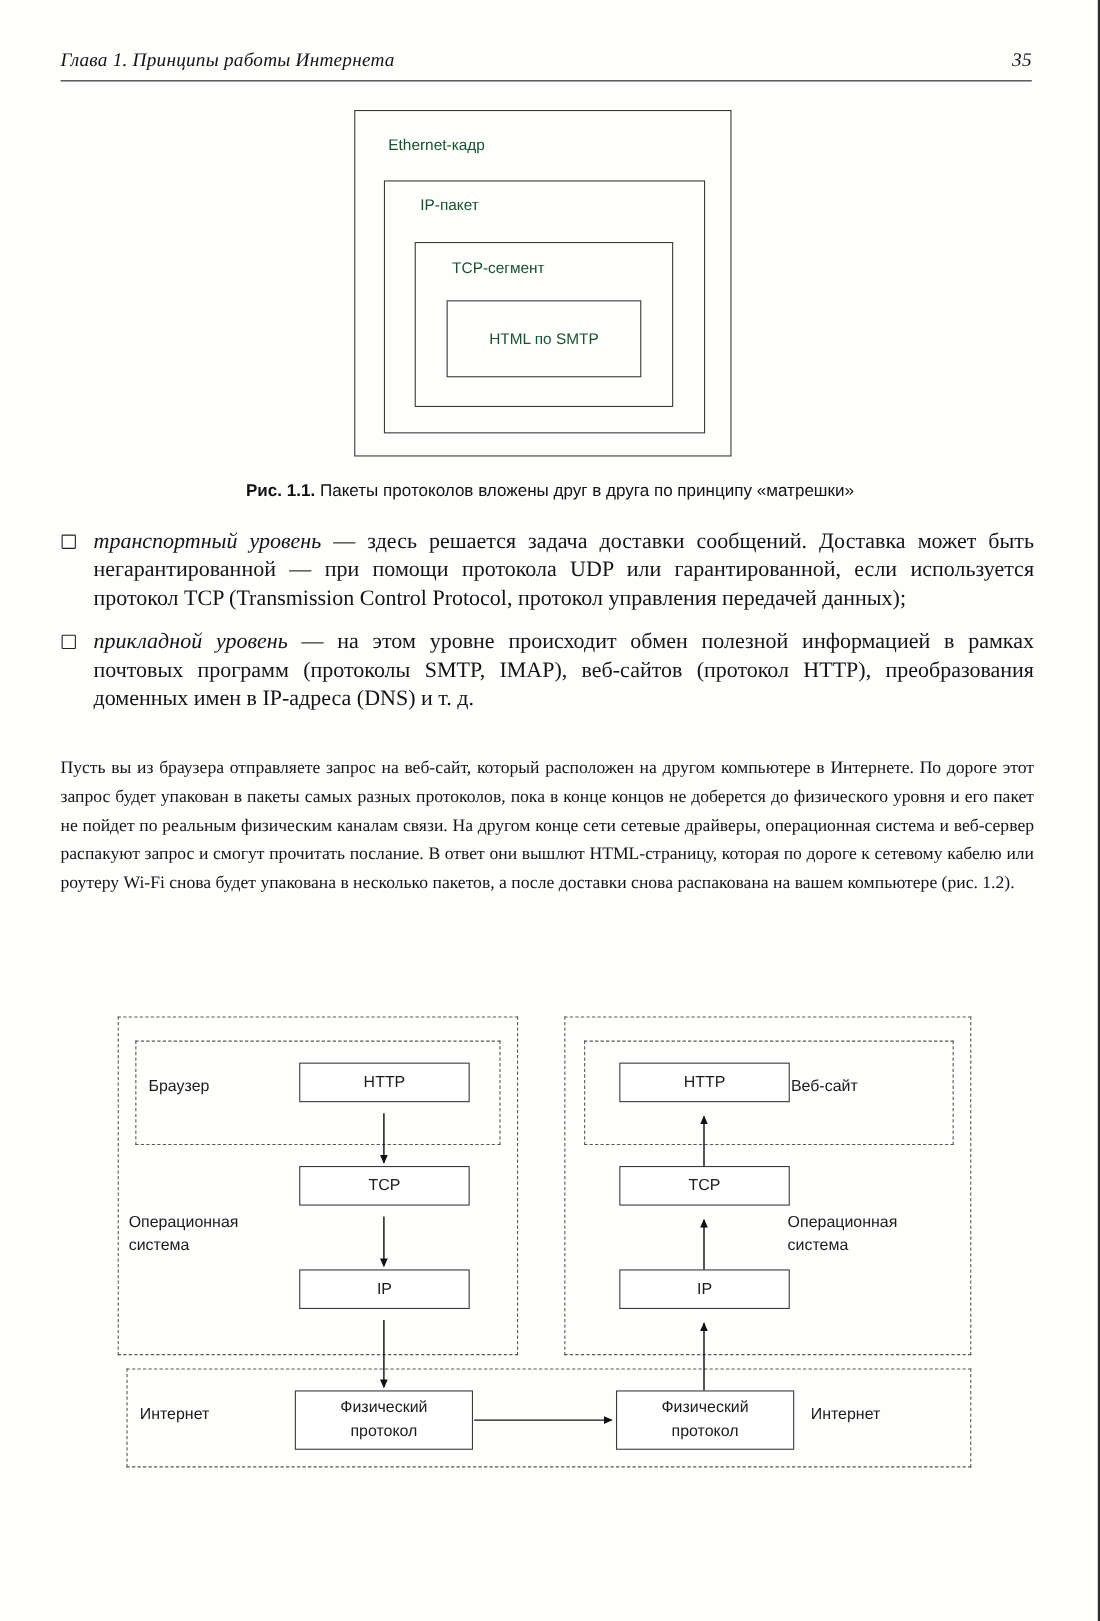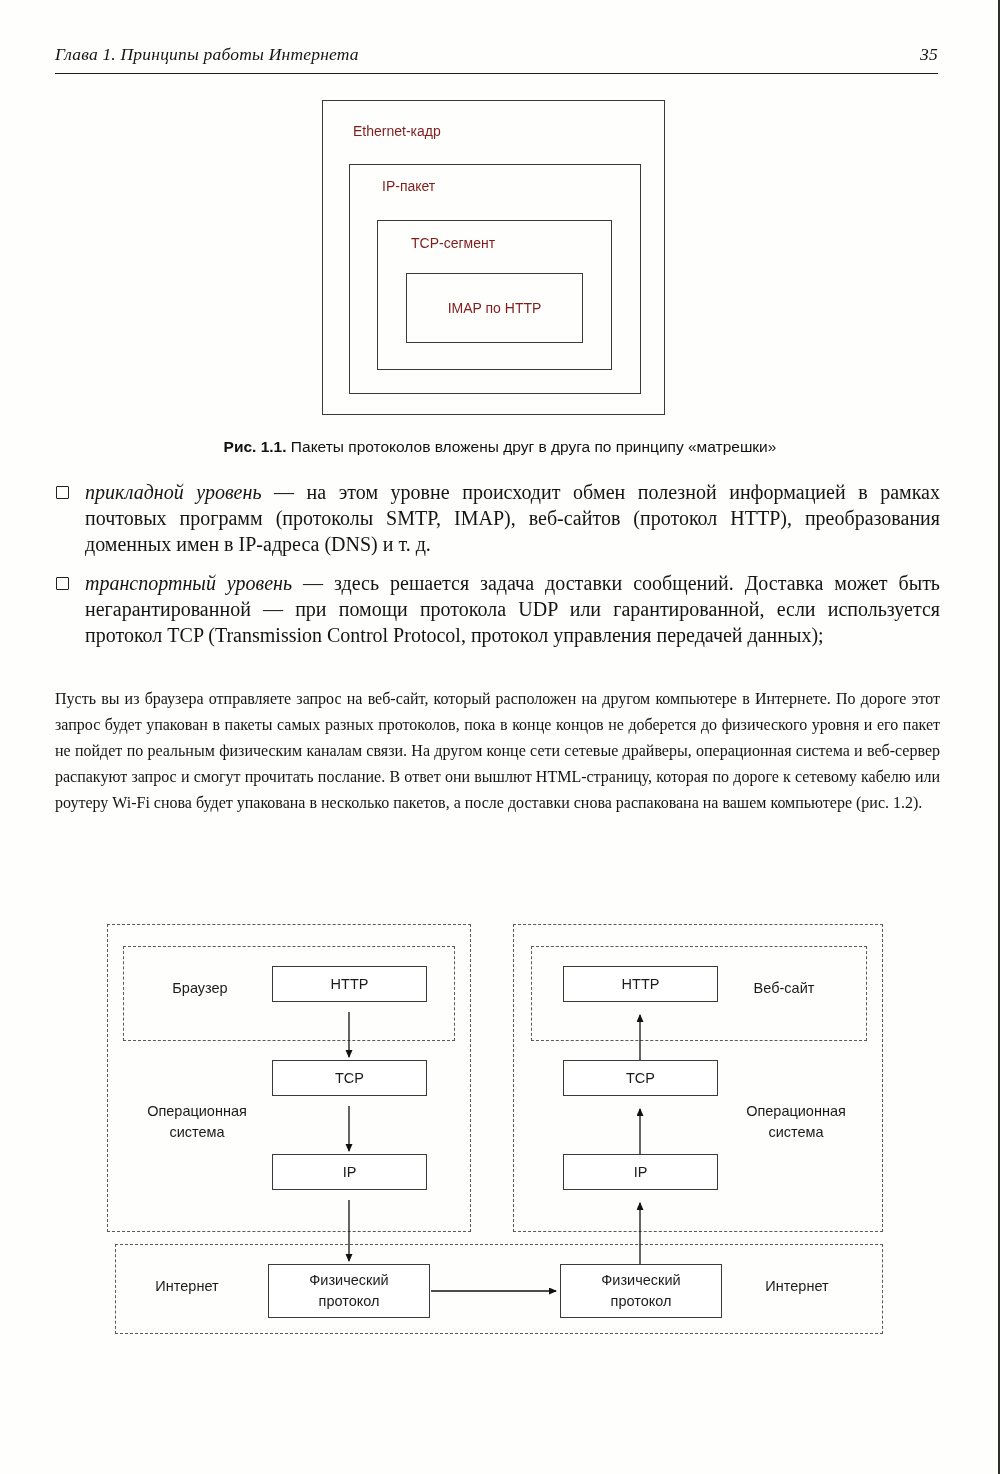--- a/index.html
+++ b/index.html
@@ -12,21 +12,21 @@
   
   .page-header {
     position:absolute; left:55px; top:44px; width:883px;
     display:flex; justify-content:space-between; align-items:flex-end;
     font-style:italic; font-size:17.5px; letter-spacing:.2px;
     border-bottom:1.6px solid #1c1c1c; padding-bottom:8px;
   }
 
   
   .fig1 { position:absolute; left:322px; top:100px; width:343px; height:315px;
-          font-family:"Liberation Sans", sans-serif; font-size:14px; color:#7f1d1d; }
+          font-family:"Liberation Sans", sans-serif; font-size:14px; color:#14532d; }
   .nbox { position:absolute; border:1px solid #3a3a3a; }
   .nbox-outer { left:0; top:0; right:0; bottom:0; }
   .nbox-ip   { left:26px; top:63px; width:290px; height:228px; }
   .nbox-tcp  { left:27px; top:55px; width:233px; height:148px; }
   .nbox-html { left:28px; top:52px; width:175px; height:68px;
                display:flex; align-items:center; justify-content:center; }
   .nlabel { position:absolute; }
   .nl-eth { left:30px; top:22px; }
   .nl-ip  { left:32px; top:13px; }
   .nl-tcp { left:33px; top:14px; }
@@ -65,21 +65,21 @@
           z-index:2; text-align:center; box-sizing:border-box; }
   #b-l-http { left:167px; top:46px; }
   #b-l-tcp  { left:167px; top:140px; }
   #b-l-ip   { left:167px; top:234px; }
   #b-l-phys { left:163px; top:344px; width:162px; height:54px; }
   #b-r-http { left:458px; top:46px; }
   #b-r-tcp  { left:458px; top:140px; }
   #b-r-ip   { left:458px; top:234px; }
   #b-r-phys { left:455px; top:344px; width:162px; height:54px; }
 
-  .dlabel { position:absolute; text-align:center; z-index:2; }
+  .dlabel { position:absolute; text-align:left; z-index:2; }
   #l-browser  { left:30px;  top:60px;  width:130px; }
   #l-website  { left:614px; top:60px;  width:130px; }
   #l-os-left  { left:12px;  top:181px; width:160px; }
   #l-os-right { left:611px; top:181px; width:160px; }
   #l-int-left { left:22px;  top:358px; width:120px; }
   #l-int-right{ left:632px; top:358px; width:120px; }
   .preline { white-space:pre-line; line-height:1.45; }
 
   .fig2-arrows { position:absolute; left:0; top:0; z-index:3; pointer-events:none; }
 </style>
@@ -94,39 +94,39 @@
   </header>
 
   <div class="fig1">
     <div class="nbox nbox-outer">
       <span class="nlabel nl-eth">Ethernet-кадр</span>
       <div class="nbox nbox-ip">
         <span class="nlabel nl-ip">IP-пакет</span>
         <div class="nbox nbox-tcp">
           <span class="nlabel nl-tcp">TCP-сегмент</span>
           <div class="nbox nbox-html">
-            <span>IMAP по HTTP</span>
+            <span>HTML по SMTP</span>
           </div>
         </div>
       </div>
     </div>
   </div>
 
   <div class="fig-caption" id="cap1">
     <b>Рис. 1.1.</b><span> Пакеты протоколов вложены друг в друга по принципу «матрешки»</span>
   </div>
 
   <ul class="bullets">
     <li>
       <span class="bsq"></span>
-      <i class="blead">прикладной уровень</i><span> — на этом уровне происходит обмен полезной информацией в рамках почтовых программ (протоколы SMTP, IMAP), веб-сайтов (протокол HTTP), преобразования доменных имен в IP-адреса (DNS) и т. д.</span>
+      <i class="blead">транспортный уровень</i><span> — здесь решается задача доставки сообщений. Доставка может быть негарантированной — при помощи протокола UDP или гарантированной, если используется протокол TCP (Transmission Control Protocol, протокол управления передачей данных);</span>
     </li>
     <li>
       <span class="bsq"></span>
-      <i class="blead">транспортный уровень</i><span> — здесь решается задача доставки сообщений. Доставка может быть негарантированной — при помощи протокола UDP или гарантированной, если используется протокол TCP (Transmission Control Protocol, протокол управления передачей данных);</span>
+      <i class="blead">прикладной уровень</i><span> — на этом уровне происходит обмен полезной информацией в рамках почтовых программ (протоколы SMTP, IMAP), веб-сайтов (протокол HTTP), преобразования доменных имен в IP-адреса (DNS) и т. д.</span>
     </li>
   </ul>
 
   <p class="body-par">Пусть вы из браузера отправляете запрос на веб-сайт, который расположен на другом компьютере в Интернете. По дороге этот запрос будет упакован в пакеты самых разных протоколов, пока в конце концов не доберется до физического уровня и его пакет не пойдет по реальным физическим каналам связи. На другом конце сети сетевые драйверы, операционная система и веб-сервер распакуют запрос и смогут прочитать послание. В ответ они вышлют HTML-страницу, которая по дороге к сетевому кабелю или роутеру Wi-Fi снова будет упакована в несколько пакетов, а после доставки снова распакована на вашем компьютере (рис. 1.2).</p>
 
   <div class="fig2">
 
     <div class="dashed" id="d-left-outer"></div>
     <div class="dashed" id="d-left-inner"></div>
     <div class="dashed" id="d-right-outer"></div>

